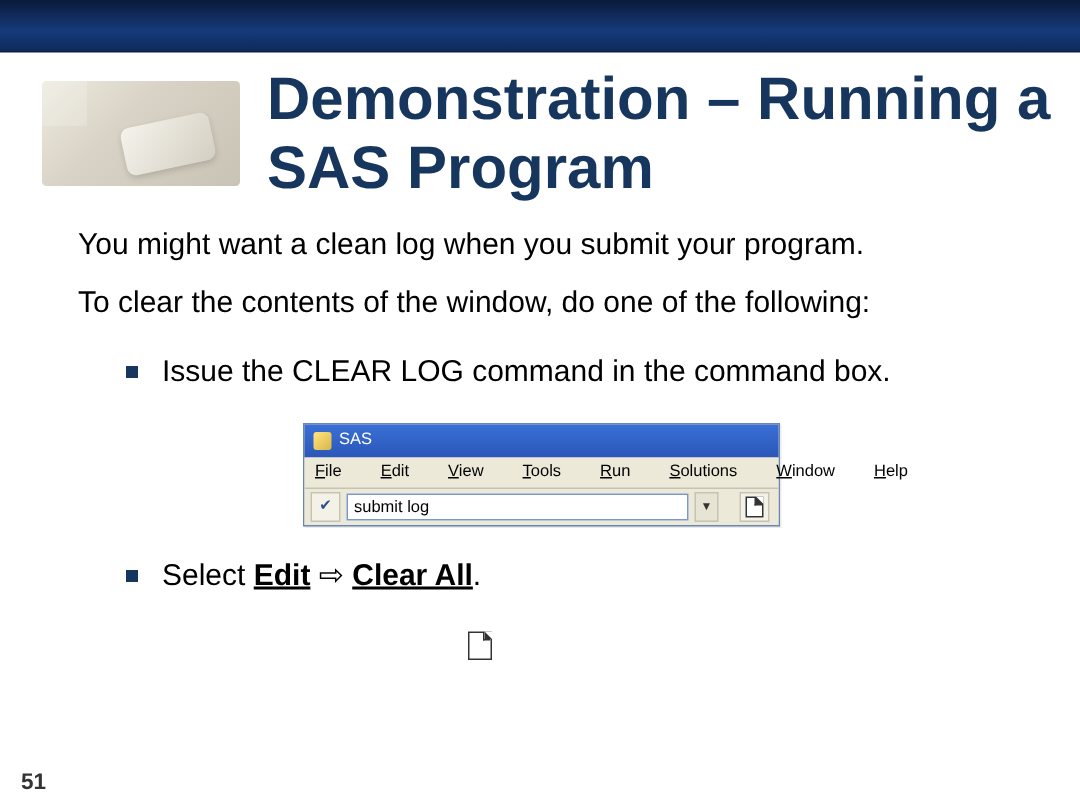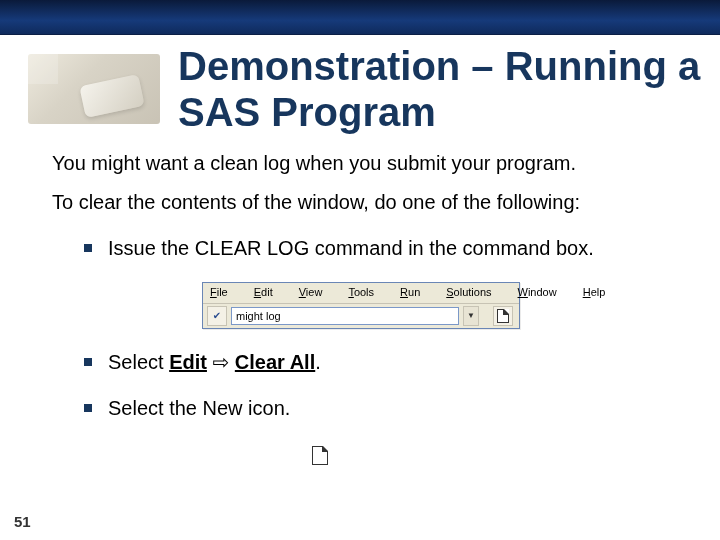--- a/index.html
+++ b/index.html
@@ -220,48 +220,51 @@
 <div class="content">
   <div class="para">You might want a clean log when you submit your program.</div>
 
   <div class="para" style="margin-bottom:20px">To clear the contents of the window, do one of the following:</div>
 
   <ul class="bullets">
     <li>Issue the CLEAR LOG command in the command box.</li>
   </ul>
 
   <div class="sas-window">
+    <div class="sas-title">
+      <span class="icon"></span>
+      <span>SAS</span>
+    </div>
     <div class="sas-menu">
       <span>File</span>
       <span>Edit</span>
       <span>View</span>
       <span>Tools</span>
       <span>Run</span>
       <span>Solutions</span>
       <span>Window</span>
       <span>Help</span>
     </div>
     <div class="sas-toolbar">
       <div class="tb-btn">✔</div>
-      <div class="tb-input">might log</div>
+      <div class="tb-input">submit log</div>
       <div class="tb-drop">▼</div>
       <div style="width:6px"></div>
       <div class="tb-btn">
         <span class="new-doc-icon fold" style="width:10px;height:12px"></span>
       </div>
     </div>
   </div>
 
   <ul class="bullets">
     <li>
       <span>Select </span><span class="bold-underline">Edit</span>
       <span class="arrow">⇨</span>
       <span class="bold-underline">Clear All</span><span>.</span>
     </li>
-    <li>Select the New icon.</li>
   </ul>
 
   <div class="icon-line">
     <span class="new-doc-icon fold"></span>
   </div>
 </div>
 
 <div class="page-num">51</div>
 
 </body></html>

